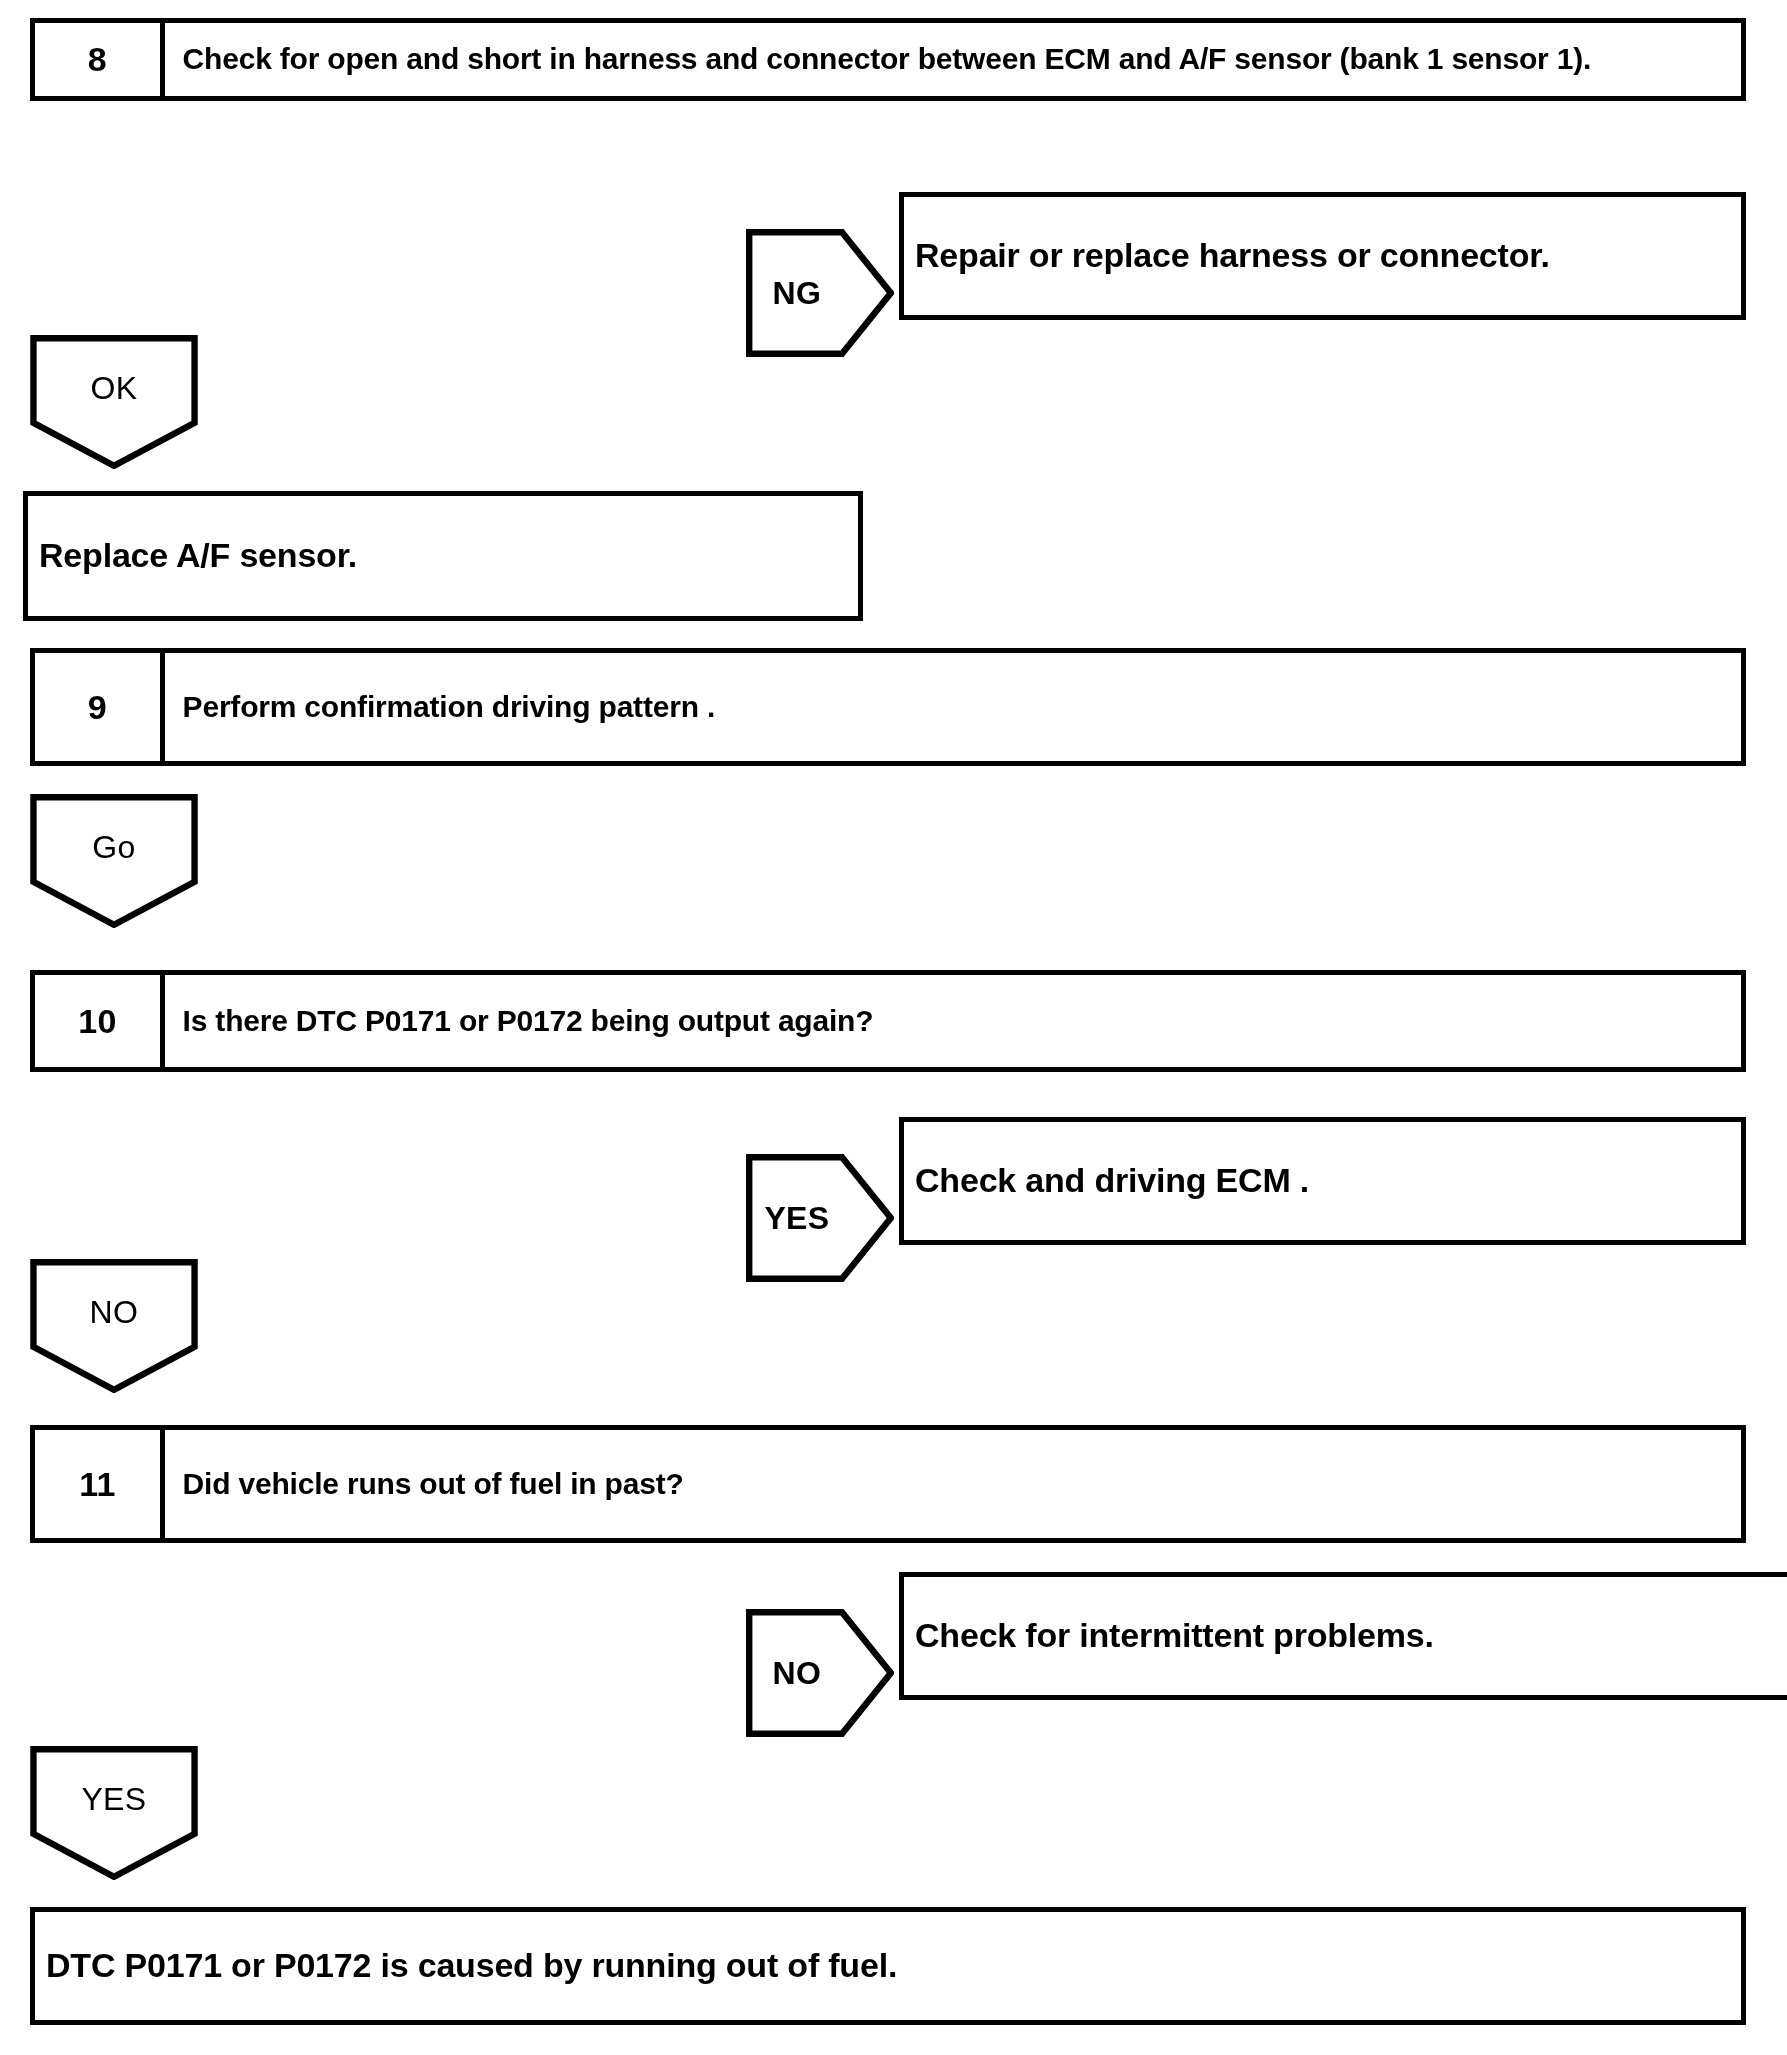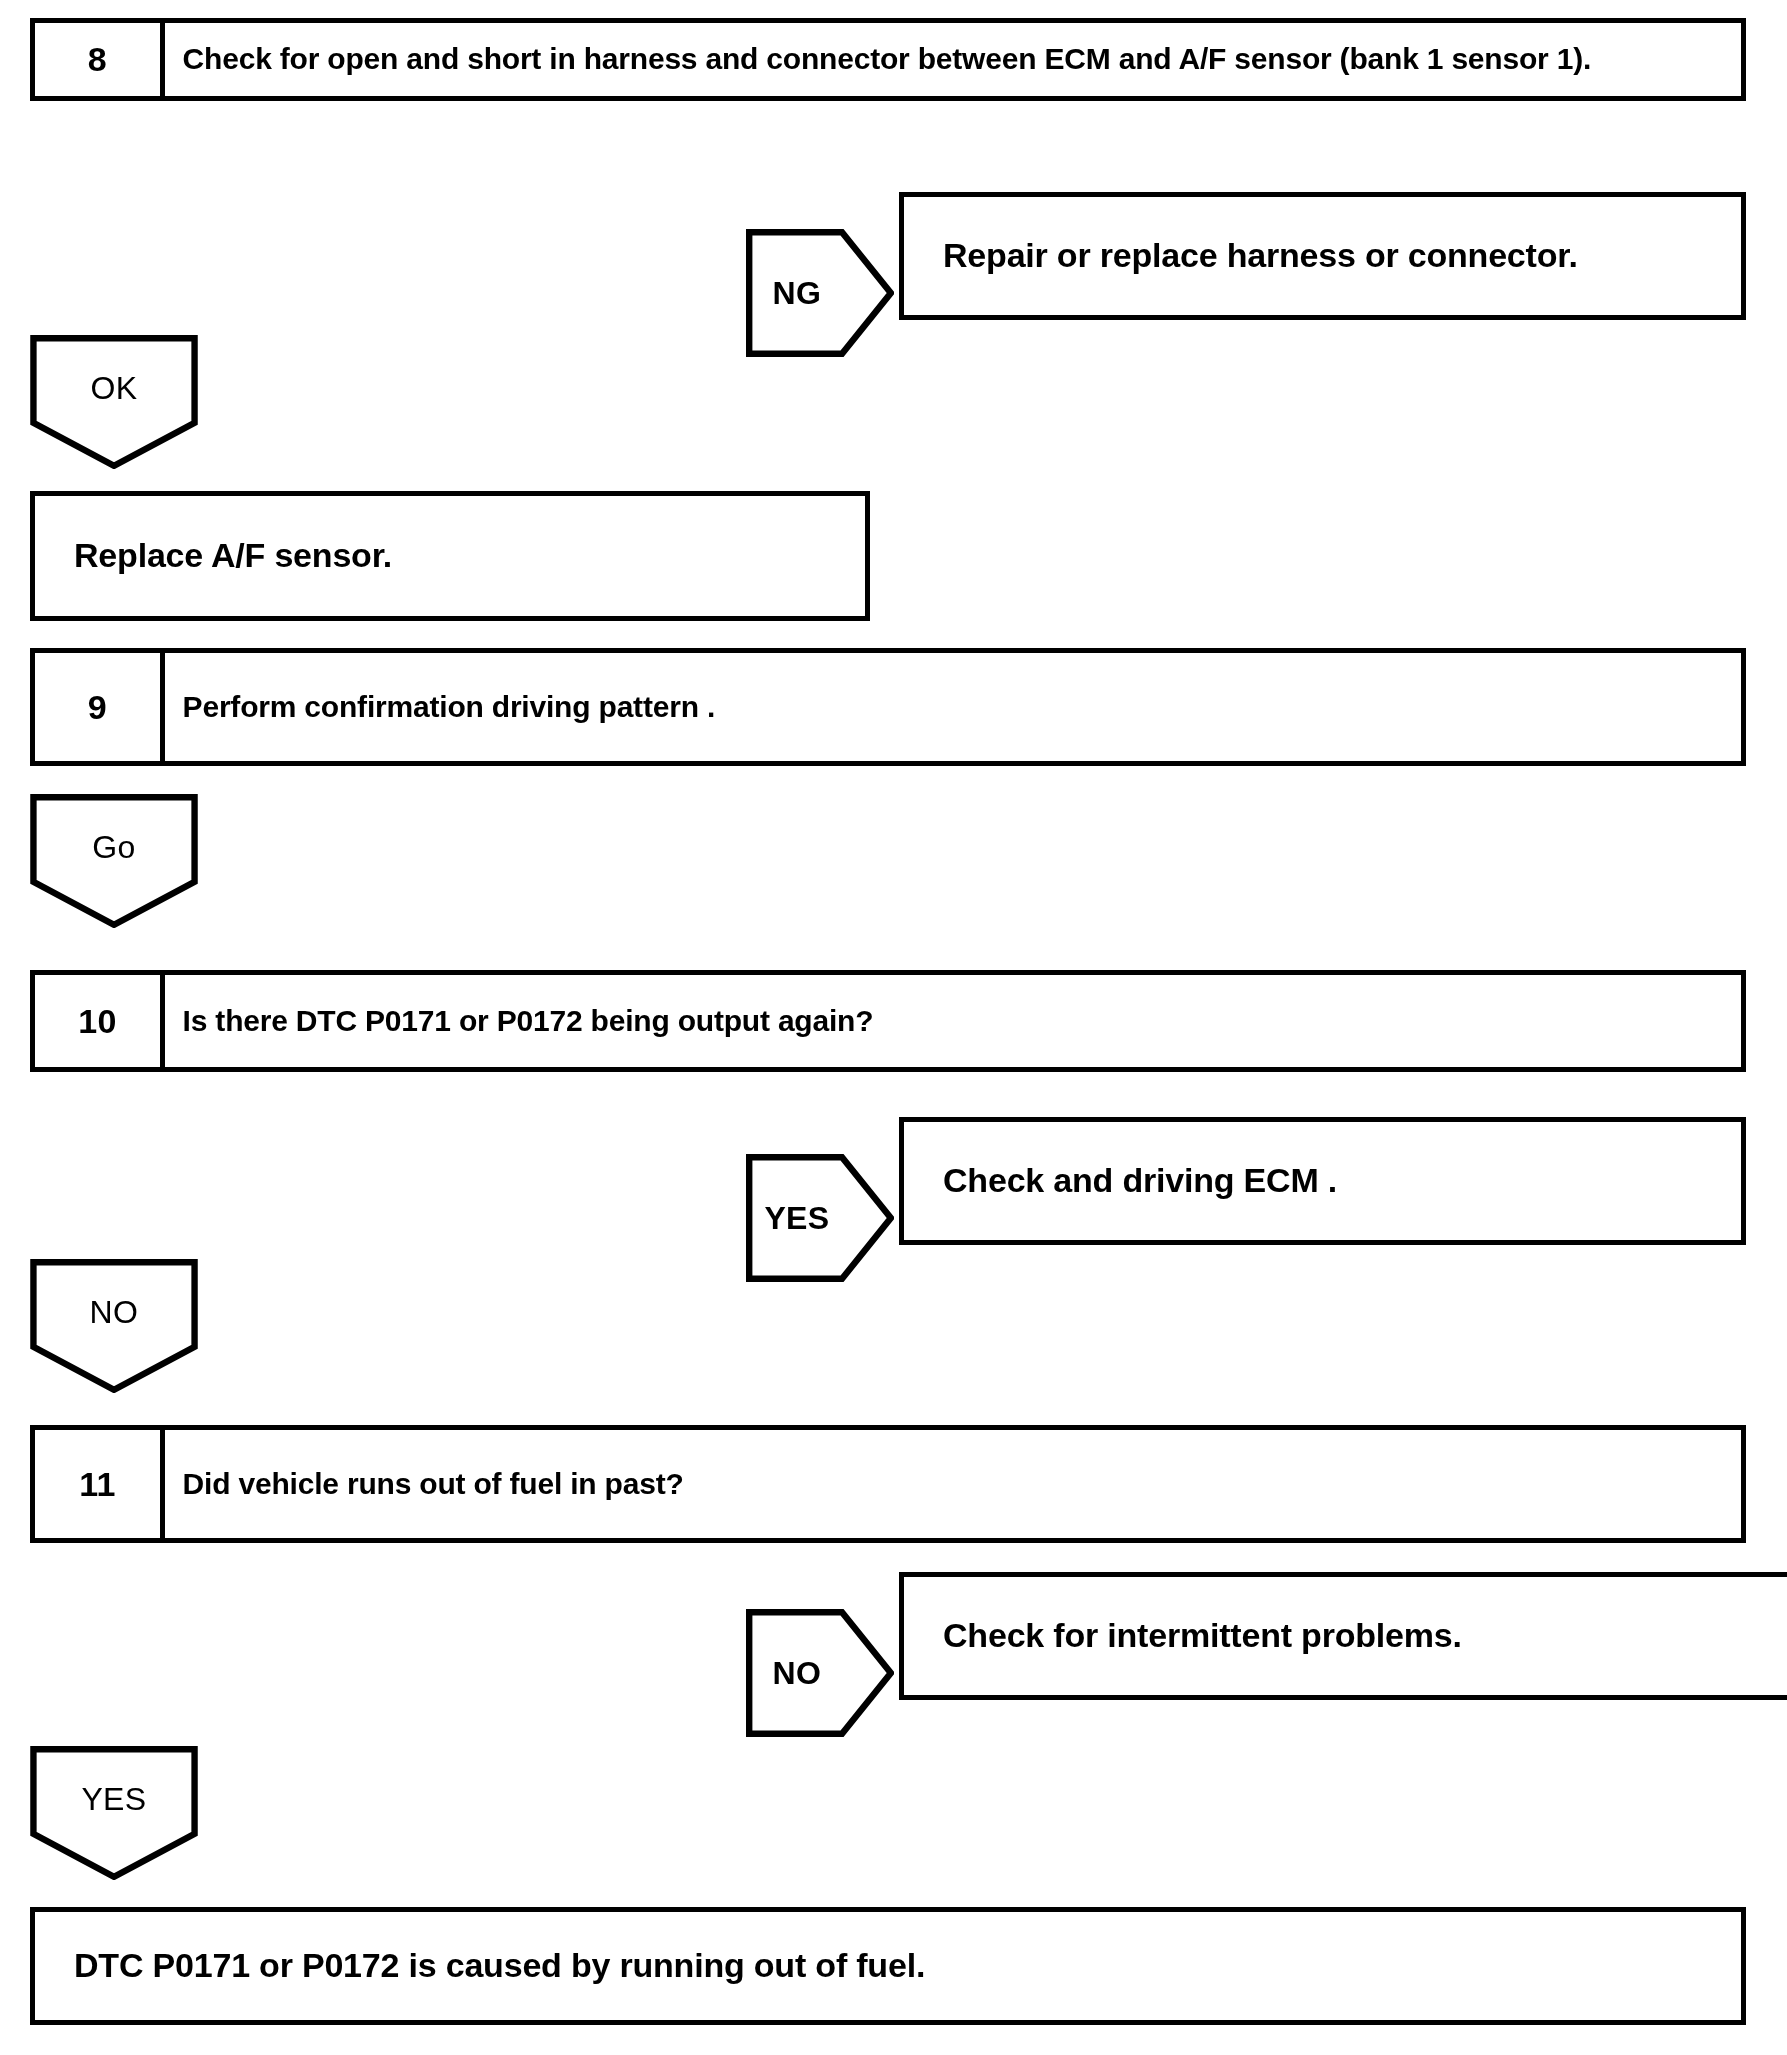--- a/index.html
+++ b/index.html
@@ -56,21 +56,21 @@
     position: absolute;
     box-sizing: border-box;
     border: 5.6px solid #000;
     background: #fff;
     display: flex;
     align-items: center;
     font-weight: bold;
     font-size: 34px;
     line-height: 1.22;
     color: #000;
-    padding-left: 39px;
+    padding-left: 11px;
     padding-right: 16px;
     letter-spacing: -0.2px;
   }
 
   
   .down-marker {
     position: absolute;
     display: block;
   }
   .down-marker .label {
@@ -128,21 +128,21 @@
     <span>Repair or replace harness or connector.</span>
   </div>
 
   <div class="down-marker" style="left:30px; top:335px; width:168px; height:134px;">
     <svg width="168" height="134" viewBox="0 0 210 168" aria-hidden="true">
       <polygon points="4,4 206,4 206,110 105,164 4,110" fill="#ffffff" stroke="#000000" stroke-width="8" stroke-linejoin="miter"></polygon>
     </svg>
     <span class="label" style="top:35px;">OK</span>
   </div>
 
-  <div class="plain-box" style="left:30px; top:491px; width:840px; height:130px;">
+  <div class="plain-box" style="left:23px; top:491px; width:840px; height:130px;">
     <span>Replace A/F sensor.</span>
   </div>
 
   <div class="step-box" style="left:30px; top:648px; width:1716px; height:118px;">
     <div class="step-num">9</div>
     <div class="step-text">Perform confirmation driving pattern .</div>
   </div>
 
   <div class="down-marker" style="left:30px; top:794px; width:168px; height:134px;">
     <svg width="168" height="134" viewBox="0 0 210 168" aria-hidden="true">

